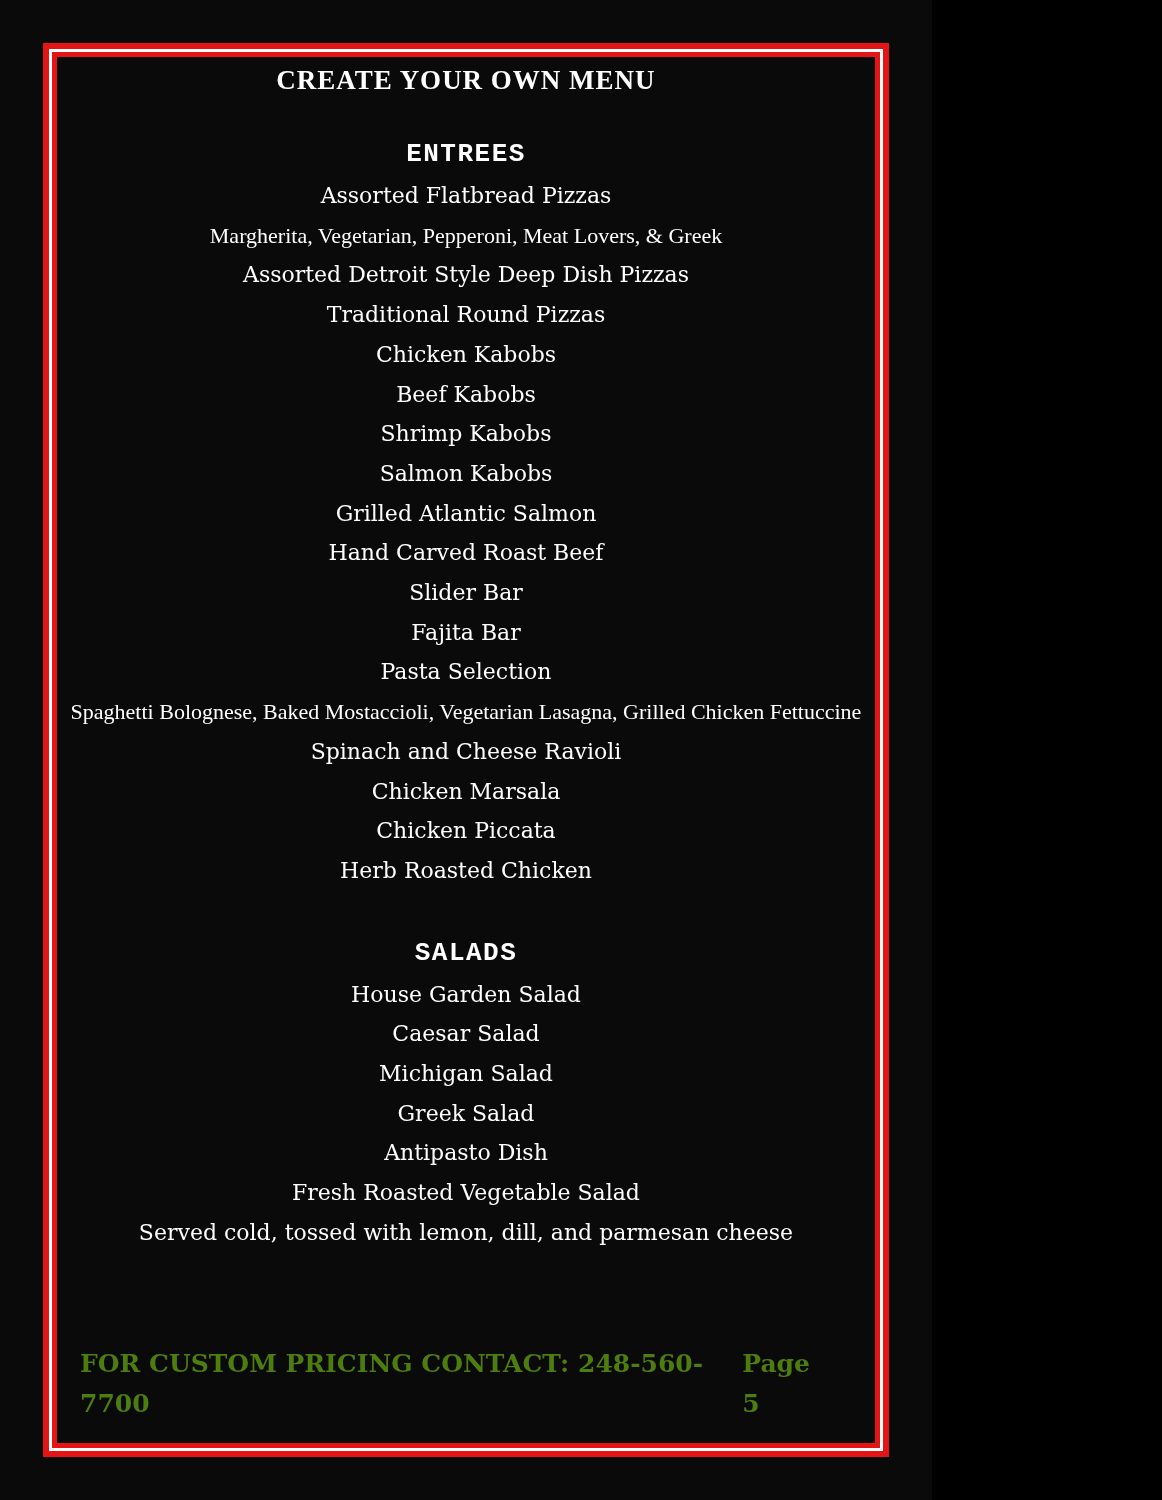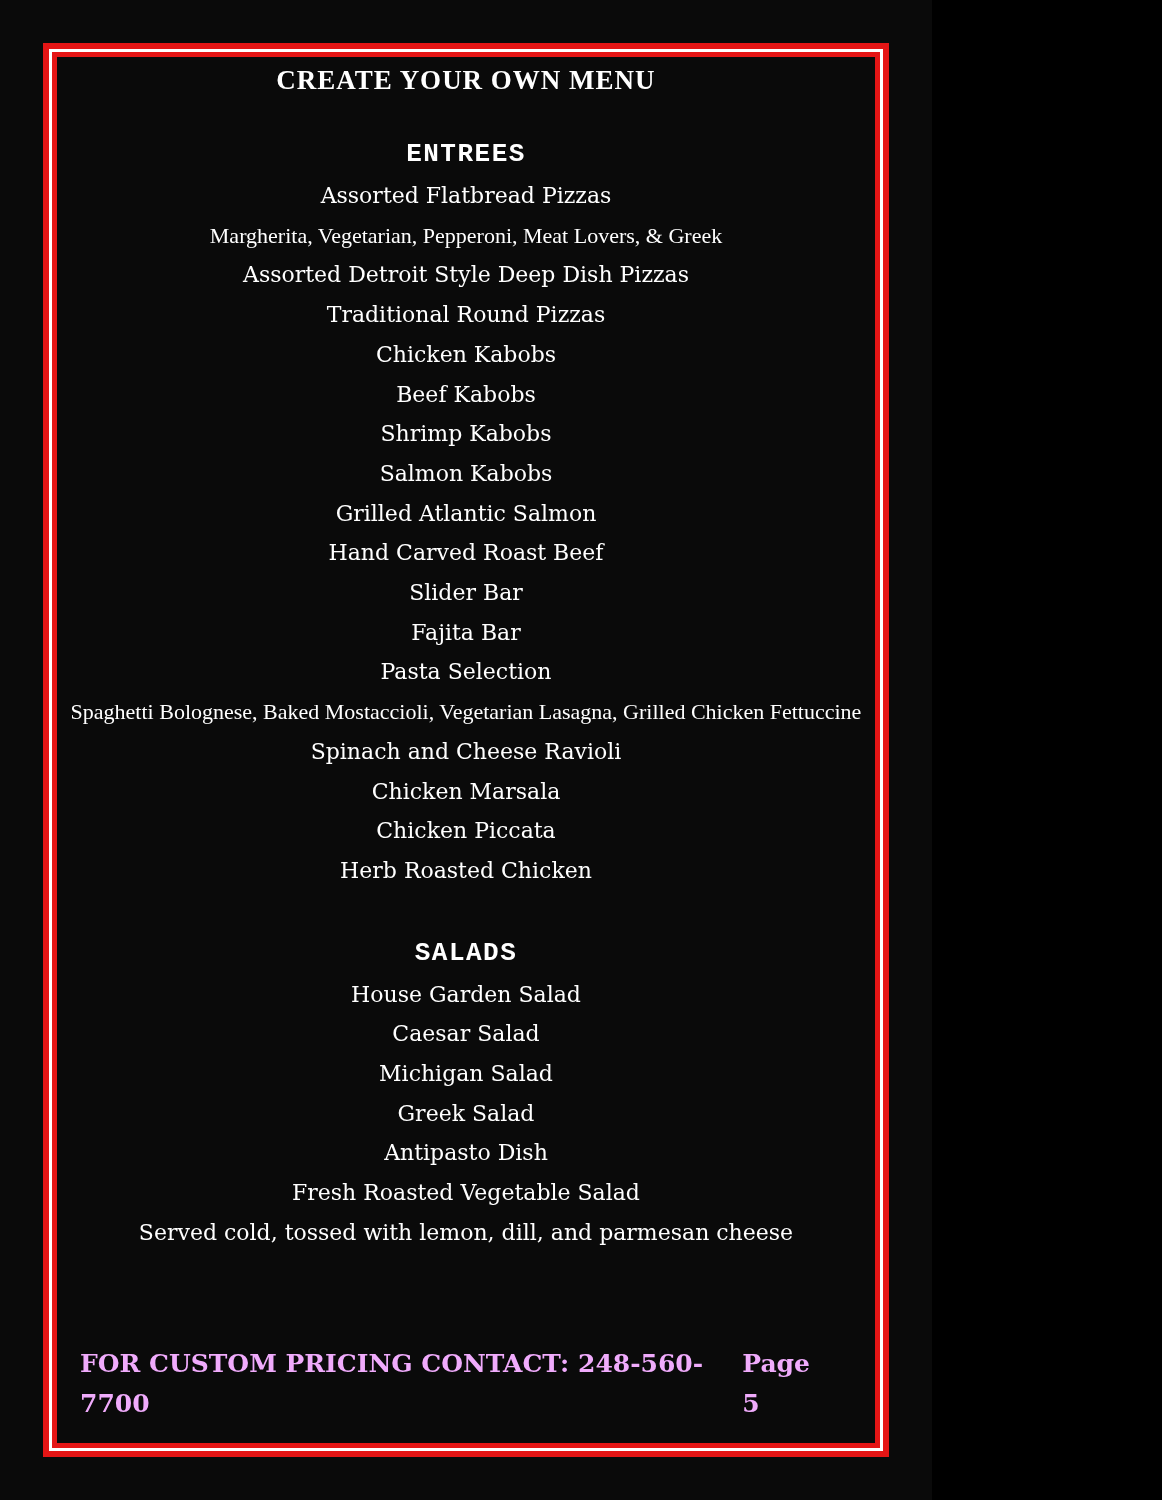--- a/index.html
+++ b/index.html
@@ -58,21 +58,21 @@
     white-space:nowrap;
   }
   .menu-line.item{font-weight:normal;}
   .menu-line.sub{font-weight:normal;font-family:Liberation Serif, serif;}
   .footer{
     position:absolute;
     left:80px; right:100px; bottom:76px;
     display:flex;
     justify-content:space-between;
     align-items:center;
-    color:#f0abfc;
+    color:#4d7c0f;
     font-weight:bold;
     font-size:25px;
     line-height:40px;
   }
 </style>
 </head>
 <body>
 
 <div class="page" style="--red: #e51515; background: rgb(10, 10, 10);">
   <div class="frame-outer">

